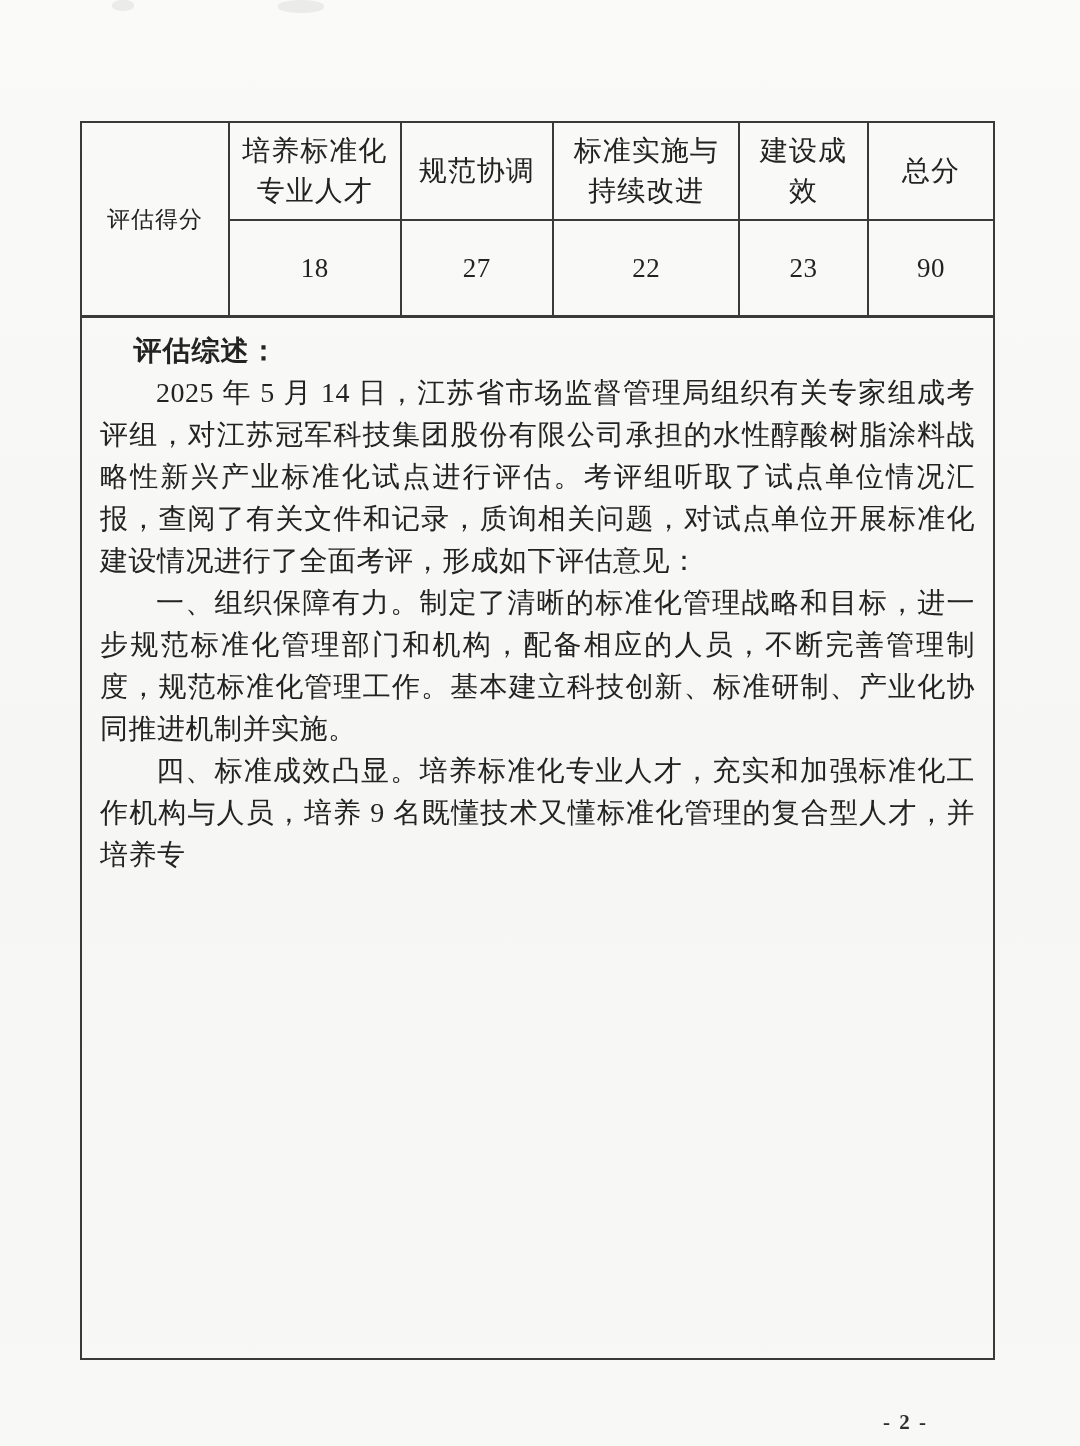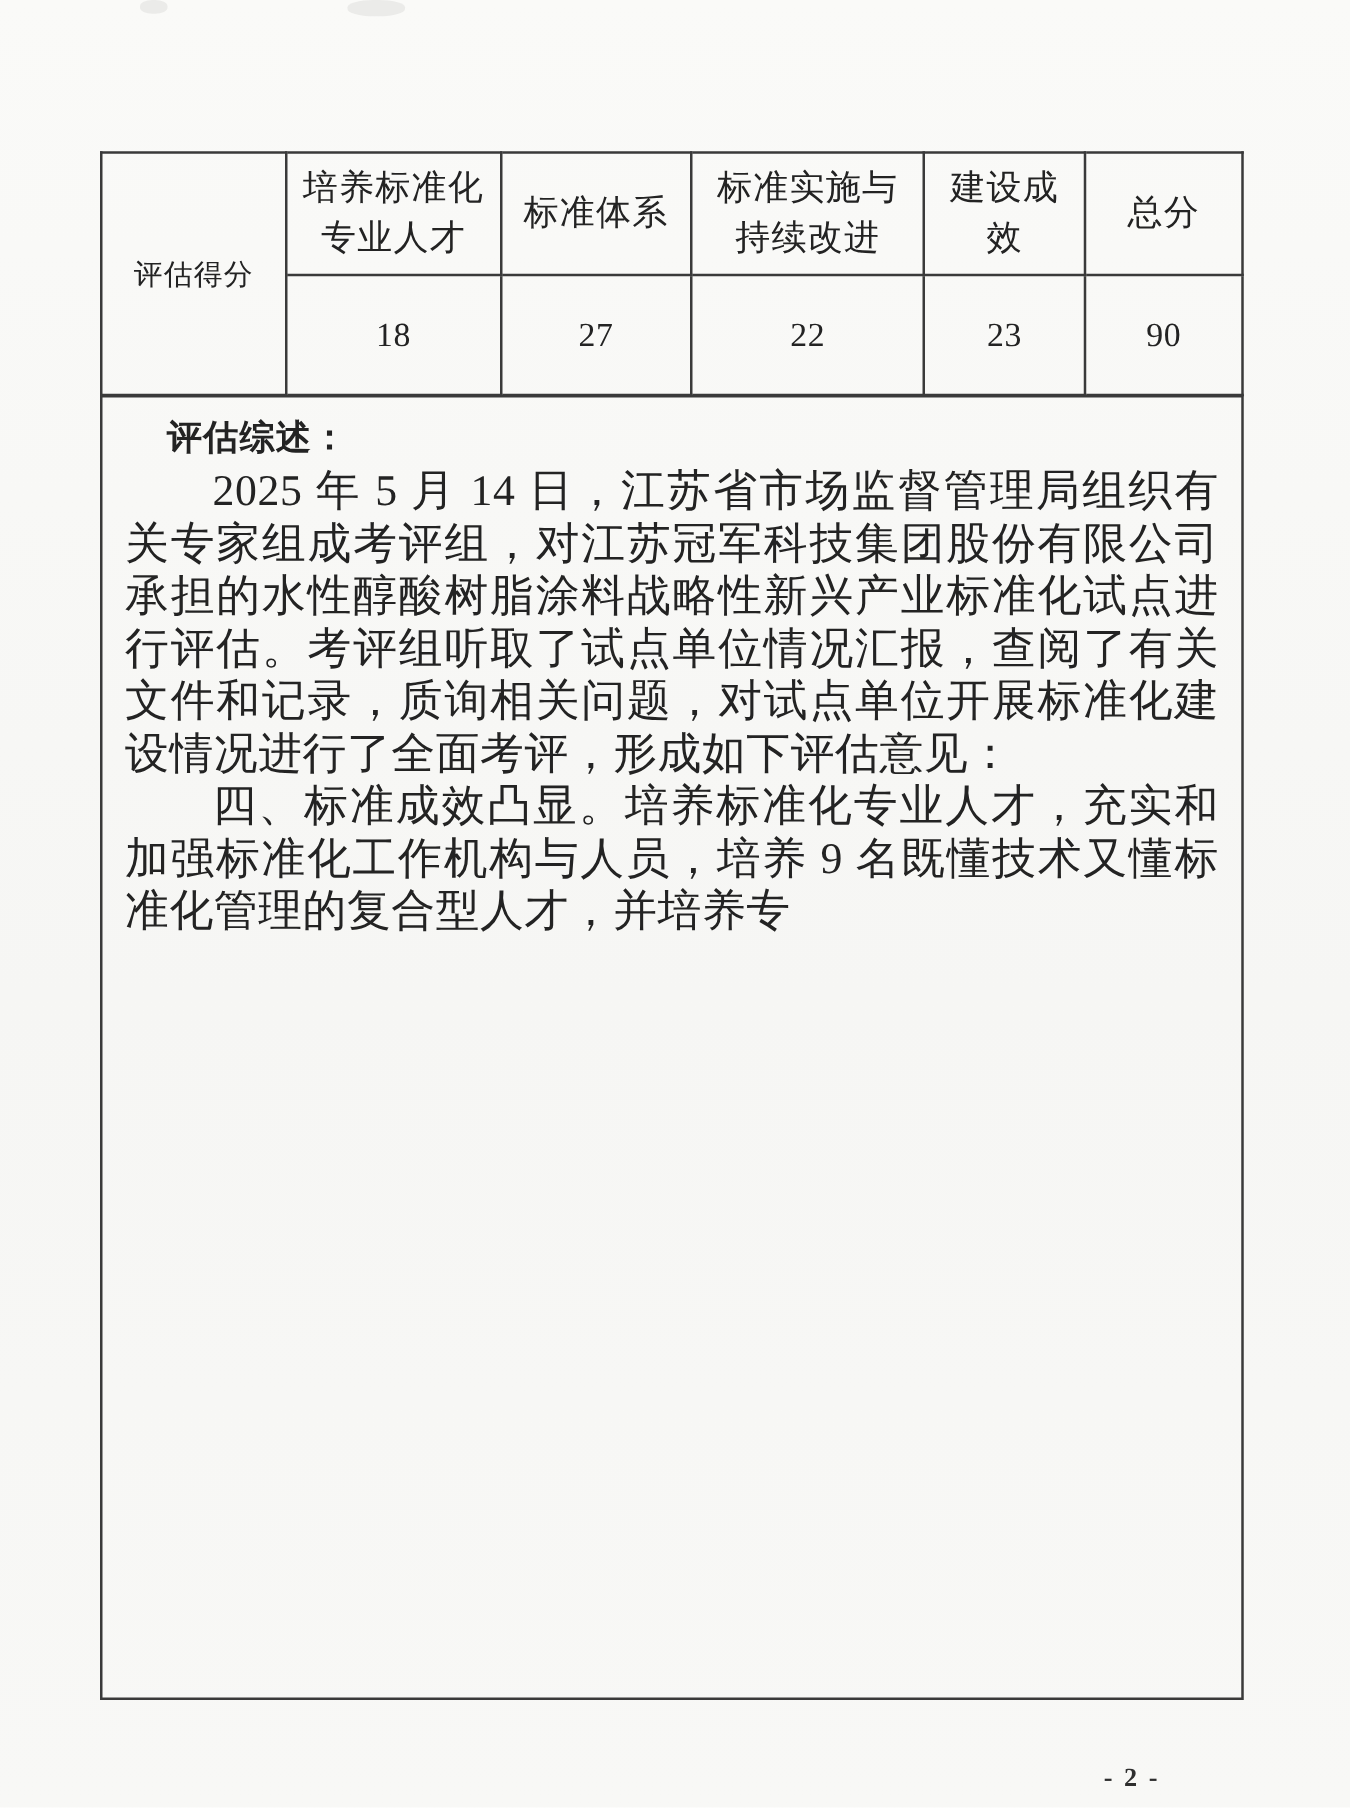--- a/index.html
+++ b/index.html
@@ -79,21 +79,21 @@
   .summary-box .heading {
     margin: 0;
     font-size: 28px;
     line-height: 42px;
     text-indent: 1.2em;
     font-weight: 600;
     letter-spacing: 1px;
   }
   .summary-box p.para {
     margin: 0;
-    font-size: 35px;
+    font-size: 28px;
     line-height: 42px;
     text-indent: 2em;
     text-align: justify;
     text-justify: inter-ideograph;
     letter-spacing: 0.5px;
     font-weight: 500;
   }
 
   
   .page-number {
@@ -121,36 +121,37 @@
       <col style="width:18.8%">
       <col style="width:16.7%">
       <col style="width:20.4%">
       <col style="width:14.1%">
       <col style="width:13.8%">
     </colgroup>
     <tbody>
       <tr>
         <td class="row-label" rowspan="2">评估得分</td>
         <th class="col-header">培养标准化专业人才</th>
-        <th class="col-header">标准体系</th>
+        <th class="col-header">规范协调</th>
         <th class="col-header">标准实施与持续改进</th>
         <th class="col-header">建设成效</th>
         <th class="col-header">总分</th>
       </tr>
       <tr>
         <td class="score-cell">18</td>
         <td class="score-cell">27</td>
         <td class="score-cell">22</td>
         <td class="score-cell">23</td>
         <td class="score-cell">90</td>
       </tr>
     </tbody>
   </table>
 
   <div class="summary-box">
     <p class="heading">评估综述：</p>
     <p class="para">2025 年 5 月 14 日，江苏省市场监督管理局组织有关专家组成考评组，对江苏冠军科技集团股份有限公司承担的水性醇酸树脂涂料战略性新兴产业标准化试点进行评估。考评组听取了试点单位情况汇报，查阅了有关文件和记录，质询相关问题，对试点单位开展标准化建设情况进行了全面考评，形成如下评估意见：</p>
+    <p class="para">一、组织保障有力。制定了清晰的标准化管理战略和目标，进一步规范标准化管理部门和机构，配备相应的人员，不断完善管理制度，规范标准化管理工作。基本建立科技创新、标准研制、产业化协同推进机制并实施。</p>
     <p class="para">四、标准成效凸显。培养标准化专业人才，充实和加强标准化工作机构与人员，培养 9 名既懂技术又懂标准化管理的复合型人才，并培养专</p>
   </div>
 
   <div class="page-number">- 2 -</div>
 
 </div>
 
 </body></html>

